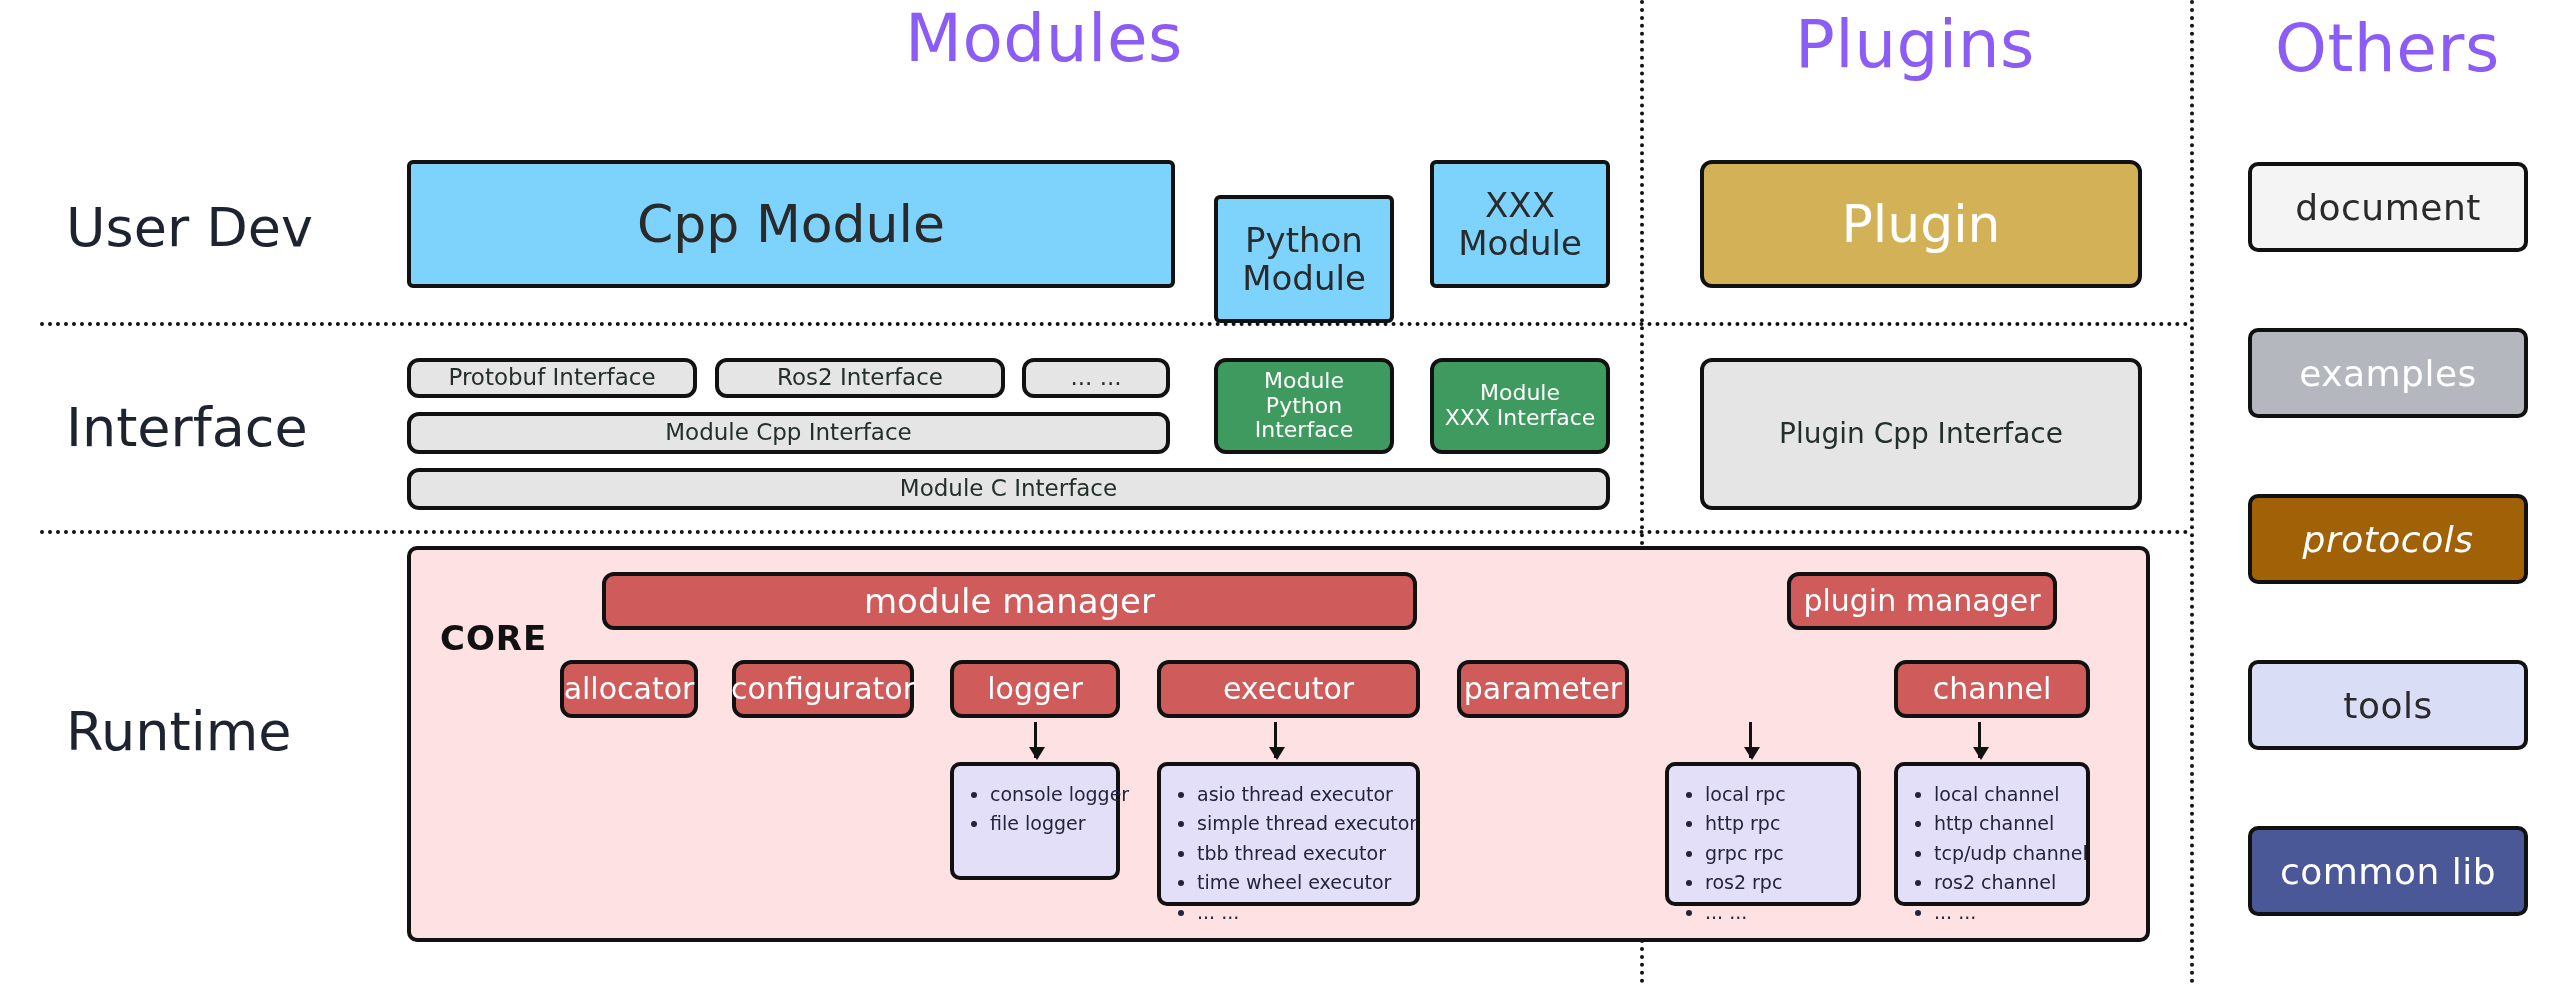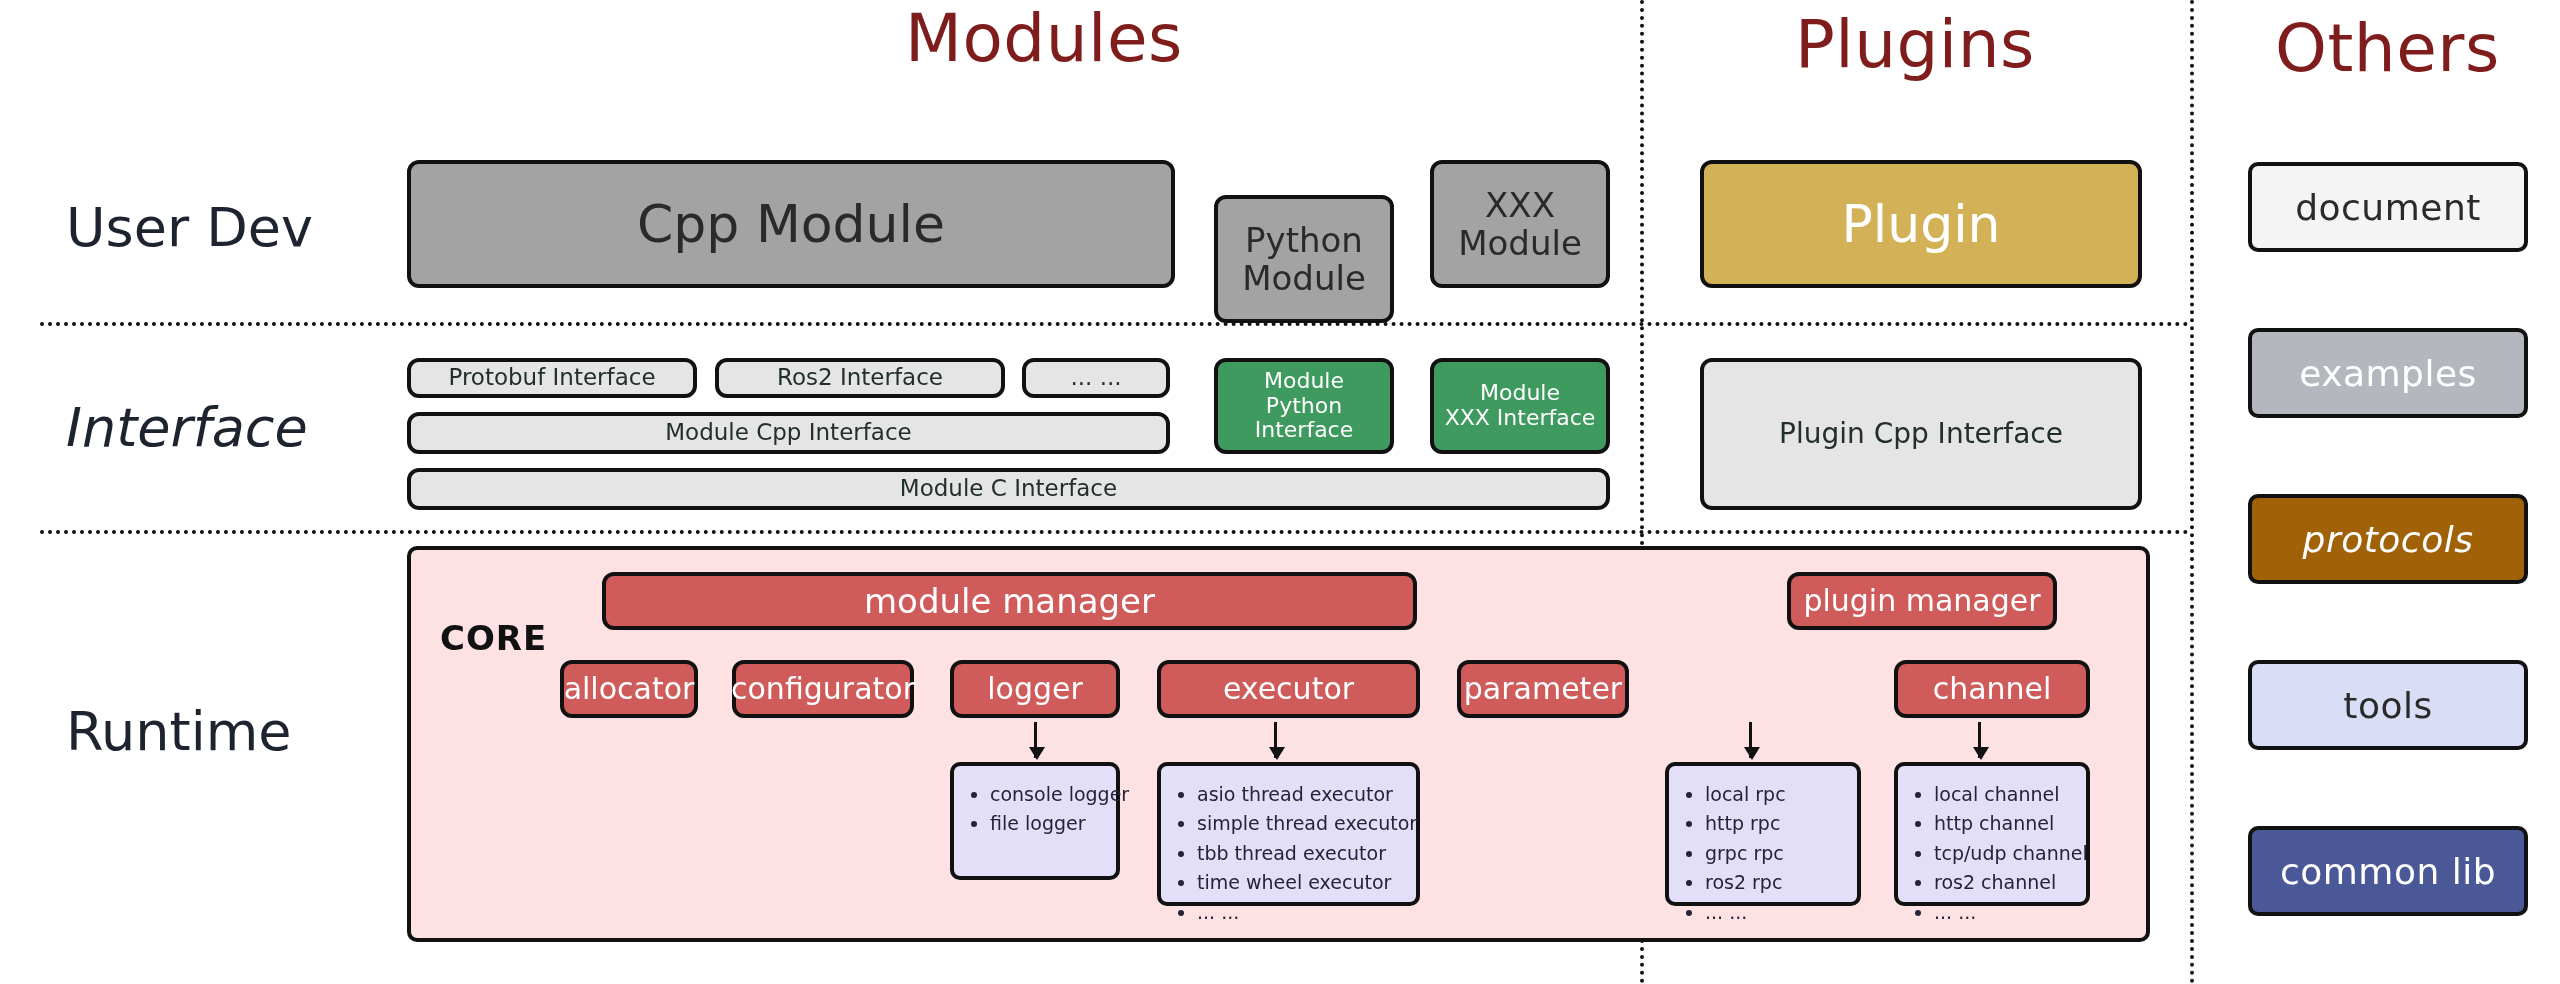--- a/index.html
+++ b/index.html
@@ -1,45 +1,45 @@
 <!DOCTYPE html>
 <html><head>
 <meta charset="utf-8">
 <style>
   html,body{margin:0;padding:0;background:#ffffff;}
   body{width:2560px;height:984px;font-family:"DejaVu Sans","Liberation Sans",sans-serif;color:#1d2129;overflow:hidden;}
   .stage{position:relative;width:2560px;height:984px;}
 
   
-  .col-head{position:absolute;font-size:66px;font-weight:400;color:#7f1d1d;letter-spacing:.5px;white-space:nowrap;}
+  .col-head{position:absolute;font-size:66px;font-weight:400;color:#8b5cf6;letter-spacing:.5px;white-space:nowrap;}
   #head-modules{left:905px;top:0px;}
   #head-plugins{left:1795px;top:6px;}
   #head-others{left:2275px;top:10px;}
 
   
   .row-label{position:absolute;font-size:54px;font-weight:400;color:#1d2430;white-space:nowrap;}
   #label-userdev{left:66px;top:196px;}
-  #label-interface{left:66px;top:396px;font-style:italic;}
+  #label-interface{left:66px;top:396px;}
   #label-runtime{left:66px;top:700px;}
 
   
   .hdiv{position:absolute;left:40px;width:2150px;height:0;border-top:4px dotted #111;}
   #hdiv-1{top:322px;}
   #hdiv-2{top:530px;}
   .vdiv{position:absolute;width:0;border-left:4px dotted #111;}
   #vdiv-1{left:1640px;top:0px;height:984px;}
   #vdiv-2{left:2190px;top:0px;height:984px;}
 
   
   .box{position:absolute;box-sizing:border-box;border:4px solid #111;border-radius:12px;
        display:flex;align-items:center;justify-content:center;text-align:center;
        line-height:1.12;}
 
   
-  .cream   {background:#a3a3a3;color:#2a2a2a;}
+  .cream   {background:#7dd3fc;color:#2a2a2a;border-radius:6px;}
   .gold    {background:#D2B157;color:#ffffff;}
   .ltgreen {background:#e5e5e5;color:#23302a;}
   .dkgreen {background:#3F9A5F;color:#ffffff;}
   .red     {background:#CF5B5B;color:#ffffff;}
   .w-doc   {background:#F4F4F4;color:#2a2a2a;}
   .w-ex    {background:#B4B8BE;color:#ffffff;}
   .w-proto {background:#a16207;color:#ffffff;font-style:italic;}
   .w-tools {background:#D9DDF6;color:#2a2a2a;}
   .w-common{background:#4A5898;color:#ffffff;}
 

